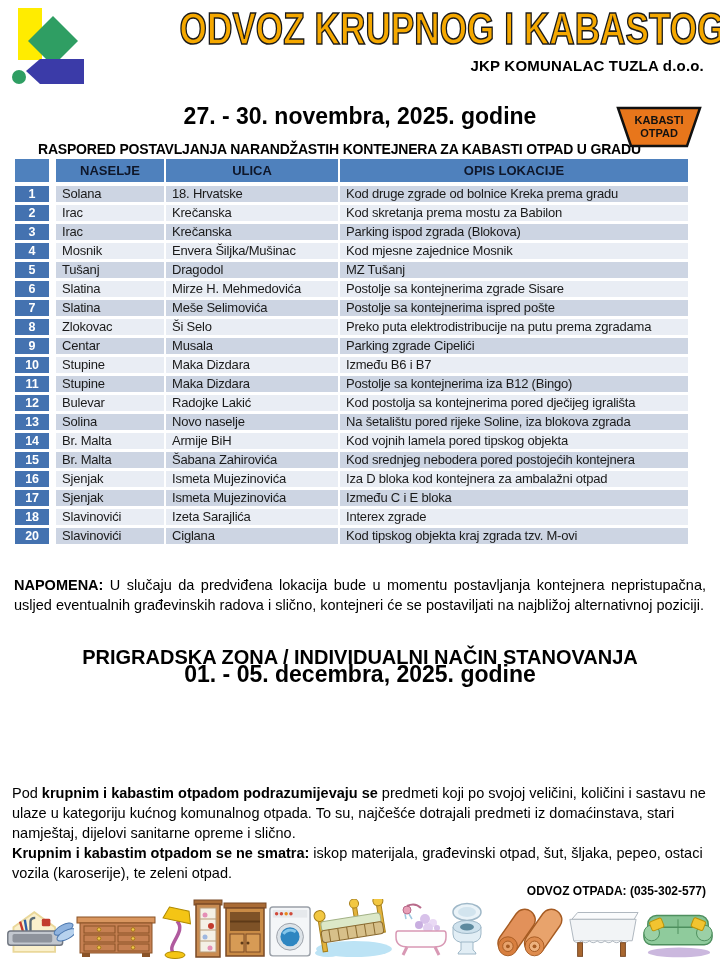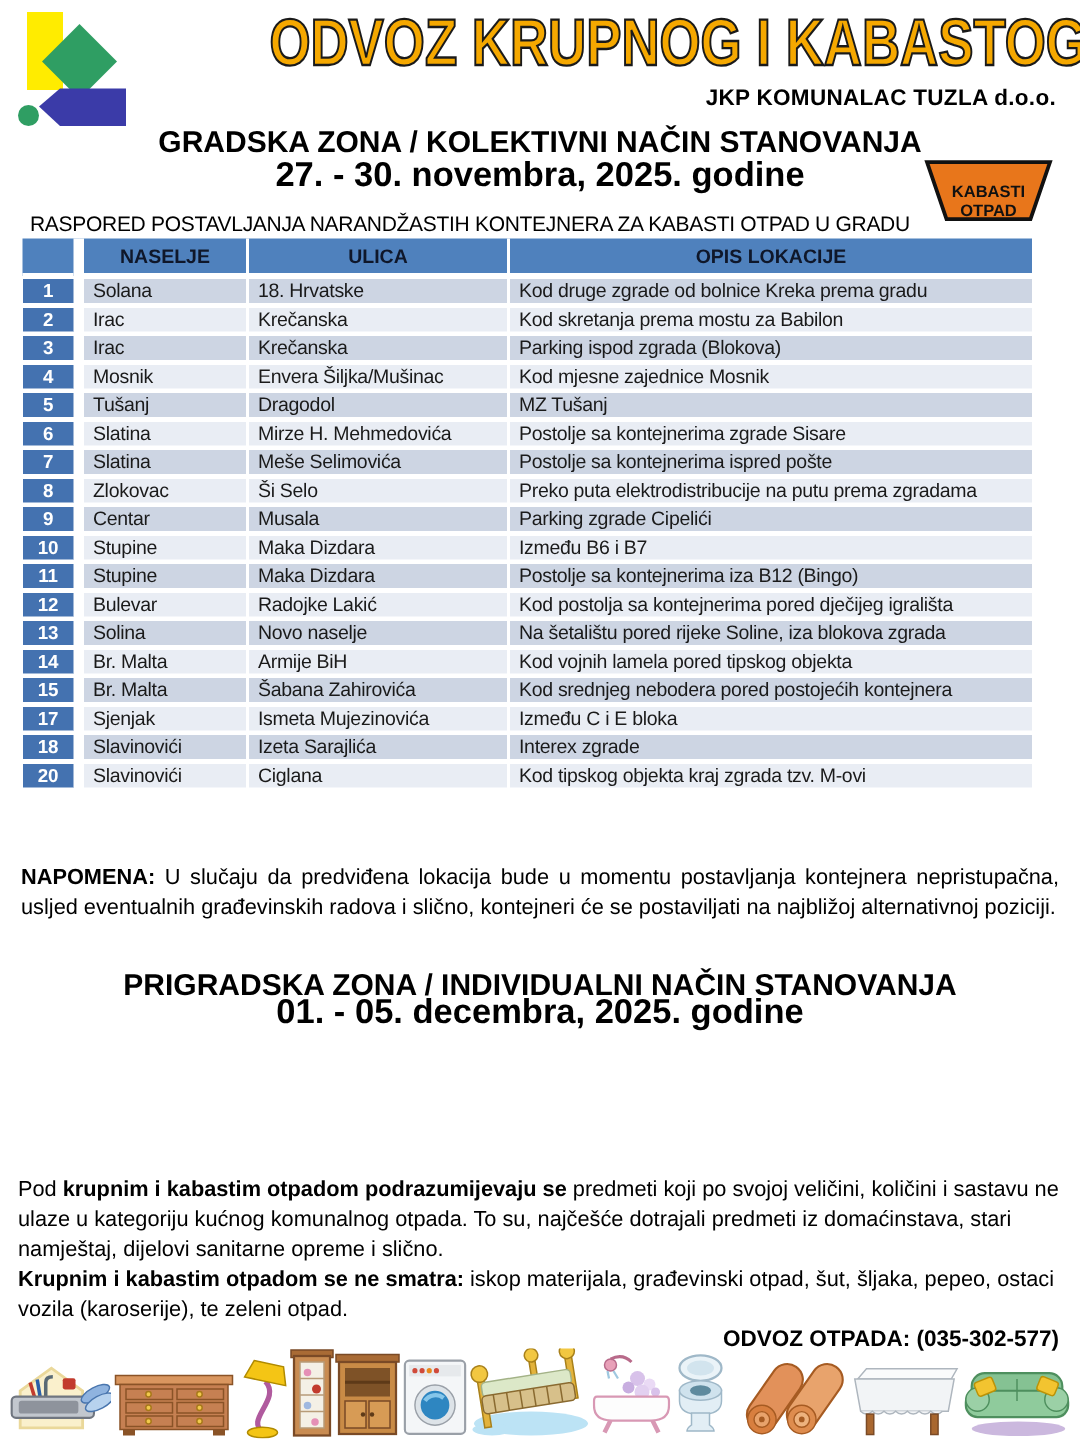--- a/index.html
+++ b/index.html
@@ -13,26 +13,26 @@
         color:#F5A800;-webkit-text-stroke:1.6px #1a1a1a;transform:scaleX(.80);transform-origin:center}
 
   .company{position:absolute;right:16px;top:57px;font-size:15px;font-weight:bold;letter-spacing:.2px}
 
   .zone-heading{position:absolute;left:0;width:720px;text-align:center;font-weight:bold}
   .zone1-heading{top:84px;font-size:20px}
   .zone1-dates{top:103px;font-size:23px}
   .zone2-heading{top:646px;font-size:20px}
   .zone2-dates{top:661px;font-size:23px}
 
-  .caption{position:absolute;left:20px;top:141px;font-size:14px;font-weight:normal;letter-spacing:-0.2px}
+  .caption{position:absolute;left:38px;top:141px;font-size:14px;font-weight:bold;letter-spacing:-0.2px}
 
   .badge{position:absolute;left:615px;top:106px;width:88px;height:42px}
   .badge svg{position:absolute;left:0;top:0}
   .badge-text{position:absolute;left:0;top:0;width:88px;height:42px;display:flex;flex-direction:column;
-        align-items:center;justify-content:flex-end;font-size:11px;font-weight:bold;line-height:13px;color:#111}
+        align-items:center;justify-content:center;font-size:11px;font-weight:bold;line-height:13px;color:#111}
 
   table.schedule{position:absolute;left:15px;top:159px;width:673px;border-collapse:collapse;table-layout:fixed}
   .schedule th{background:#4F81BD;color:#0f172a;font-size:13px;font-weight:bold;padding:4px 2px;
         border-bottom:4px solid #fff;text-align:center}
   th.th-num{width:30px;border-right:7px solid #fff}
   th.th-naselje{width:104px;border-right:2px solid #fff}
   th.th-ulica{width:168px;border-right:2px solid #fff}
   .schedule td{font-size:13px;line-height:14px;padding:1px 6px;border-bottom:3px solid #fff;
         letter-spacing:-0.2px;white-space:nowrap;overflow:hidden;color:#1a1a1a}
   td.row-number-cell{background:#4472B0;color:#fff;text-align:center;font-weight:bold;font-size:12.5px;
@@ -43,21 +43,21 @@
   tbody tr:nth-child(even) td:not(.row-number-cell){background:#E9EDF4}
 
   .napomena{position:absolute;left:14px;top:575px;width:692px;margin:0;font-size:14.5px;
         line-height:20px;text-align:justify}
 
   .zone2-para{position:absolute;left:10px;top:699px;width:704px;margin:0;font-size:16.5px;line-height:20px}
 
   .defs{position:absolute;left:12px;top:783px;width:700px;font-size:14.5px;line-height:20px}
   .defs p{margin:0}
 
-  .phone{position:absolute;right:14px;top:884px;font-size:15px;font-weight:bold}
+  .phone{position:absolute;right:14px;top:884px;font-size:12px;font-weight:bold}
 
   .icons-strip{position:absolute;left:0;bottom:1px;width:720px;height:64px;display:flex;
         align-items:flex-end;justify-content:space-between;padding:0 4px;box-sizing:border-box}
   .icons-strip svg{flex:0 0 auto;display:block}
 </style>
 </head>
 <body>
 
 <div class="page">
 
@@ -65,21 +65,20 @@
     <rect x="12" y="4" width="24" height="52" fill="#FFEC00"></rect>
     <polygon points="47,12 72,37 47,62 22,37" fill="#2F9E63"></polygon>
     <polygon points="34,55 78,55 78,80 34,80 20,67" fill="#3B3BA8"></polygon>
     <circle cx="13" cy="73" r="7" fill="#2F9E63"></circle>
   </svg>
 
   <div class="main-title"><span>ODVOZ KRUPNOG I KABASTOG OTPADA</span></div>
 
   <div class="company">JKP KOMUNALAC TUZLA d.o.o.</div>
 
-  <div class="zone-heading zone1-heading">GRADSKA ZONA / KOLEKTIVNI NAČIN STANOVANJA</div>
   <div class="zone-heading zone1-dates">27. - 30. novembra, 2025. godine</div>
 
   <div class="caption">RASPORED POSTAVLJANJA NARANDŽASTIH KONTEJNERA ZA KABASTI OTPAD U GRADU</div>
 
   <div class="badge">
     <svg width="88" height="42" viewBox="0 0 88 42">
       <polygon points="3,2 85,2 72,40 16,40" fill="#E8761B" stroke="#111" stroke-width="2.5"></polygon>
     </svg>
     <div class="badge-text">
       <span>KABASTI</span>
@@ -179,20 +178,26 @@
           <td class="row-number-cell">14</td>
           <td class="naselje-cell">Br. Malta</td>
           <td class="ulica-cell">Armije BiH</td>
           <td class="opis-cell">Kod vojnih lamela pored tipskog objekta</td>
         </tr>
         <tr>
           <td class="row-number-cell">15</td>
           <td class="naselje-cell">Br. Malta</td>
           <td class="ulica-cell">Šabana Zahirovića</td>
           <td class="opis-cell">Kod srednjeg nebodera pored postojećih kontejnera</td>
+        </tr>
+        <tr>
+          <td class="row-number-cell">16</td>
+          <td class="naselje-cell">Sjenjak</td>
+          <td class="ulica-cell">Ismeta Mujezinovića</td>
+          <td class="opis-cell">Iza D bloka kod kontejnera za ambalažni otpad</td>
         </tr>
         <tr>
           <td class="row-number-cell">17</td>
           <td class="naselje-cell">Sjenjak</td>
           <td class="ulica-cell">Ismeta Mujezinovića</td>
           <td class="opis-cell">Između C i E bloka</td>
         </tr>
         <tr>
           <td class="row-number-cell">18</td>
           <td class="naselje-cell">Slavinovići</td>

